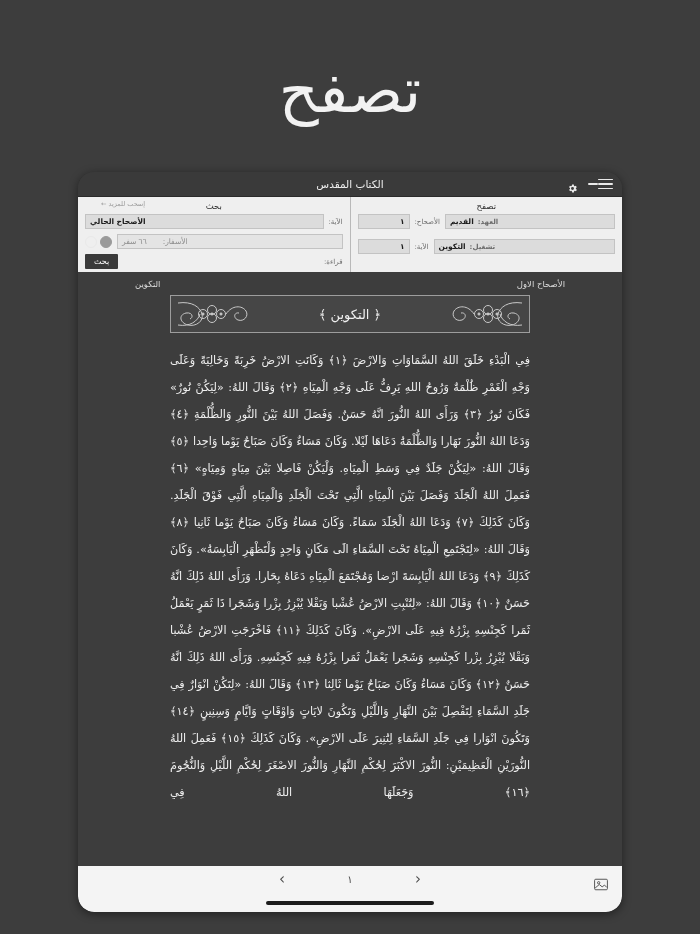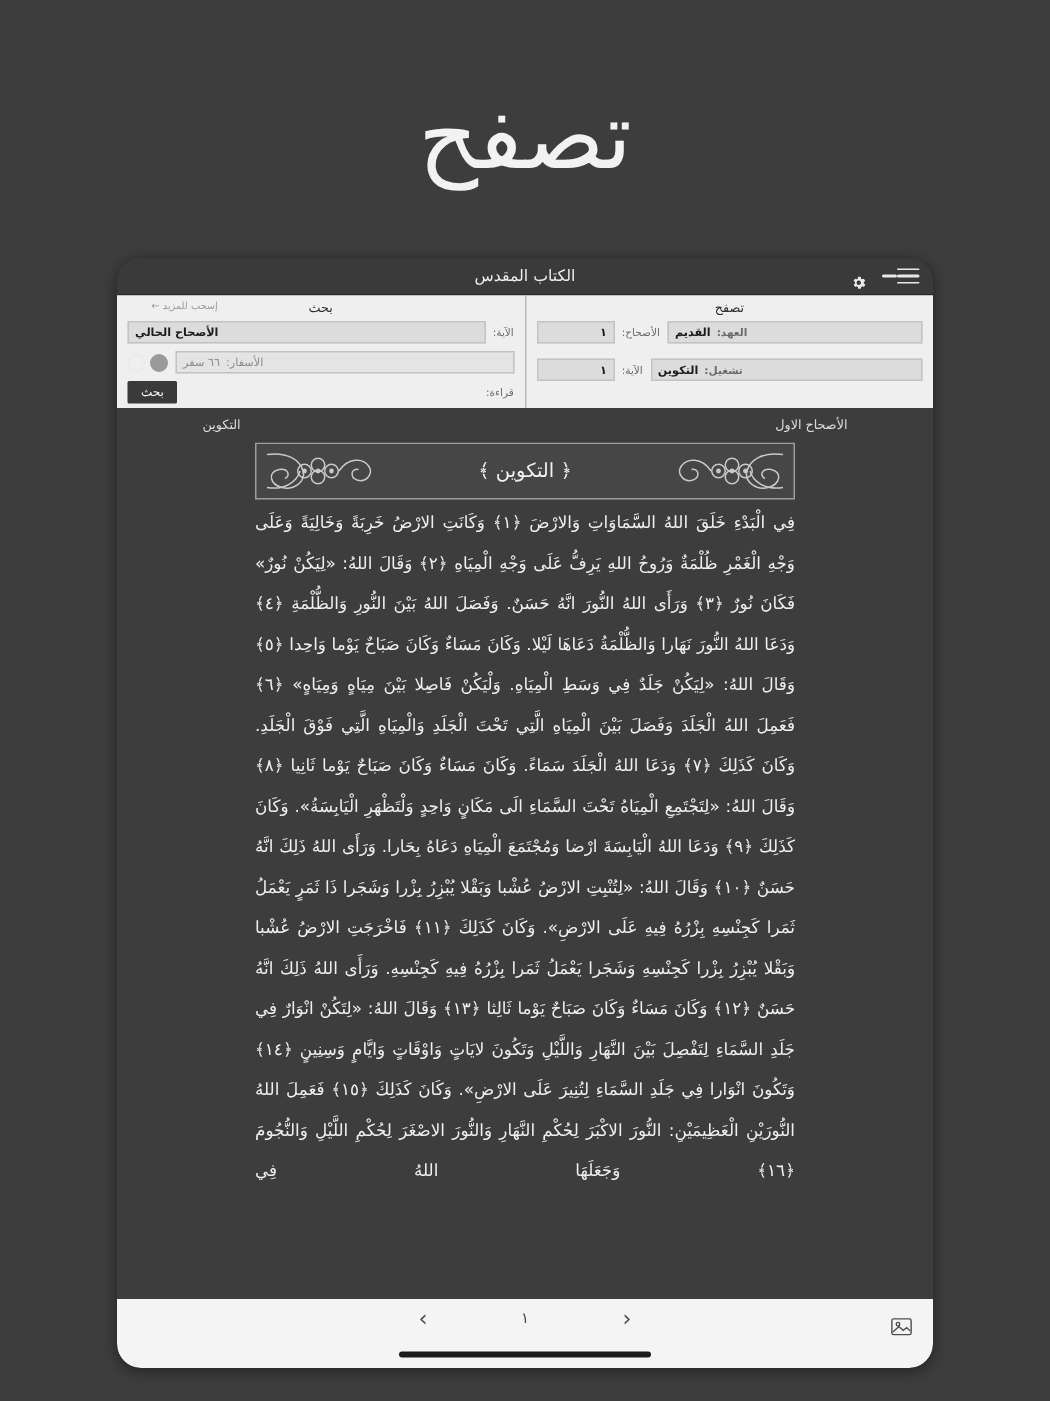--- a/index.html
+++ b/index.html
@@ -162,21 +162,21 @@
     padding: 0 92px;
     position: relative;
     overflow: hidden;
   }
   .ornament {
     height: 38px;
     border: 1px solid #9d9d9d;
     background: #464646;
     display:flex; align-items:center; justify-content:center;
     position: relative;
-    margin-bottom: 2px;
+    margin-bottom: 14px;
   }
   .ornament .bk { font-size: 13px; color:#f0f0f0; direction: rtl; letter-spacing:1px;}
   .ornament .orn-l, .ornament .orn-r { position:absolute; top:3px; width: 78px; height: 30px; }
   .ornament .orn-r { right: 3px; }
   .ornament .orn-l { left: 3px; transform: scaleX(-1); }
   .verses {
     direction: rtl;
     text-align: justify;
     text-align-last: justify;
     color: #efefef;
@@ -268,21 +268,21 @@
         </div>
         <div class="fieldrow">
           <span class="lbl">الآية:</span>
           <div class="fld val-right">
             <span>الأصحاح الحالي</span>
           </div>
         </div>
         <div class="fieldrow" style="margin-top:5px">
           <div class="fld dim val-right">
             <span>الأسفار:</span>
-            <span style="margin-right:4px">٦٦ سفر</span>
+            <span style="margin-right:16px">٦٦ سفر</span>
           </div>
           <div class="radios">
             <span class="radio on"></span>
             <span class="radio"></span>
           </div>
         </div>
         <div class="fieldrow" style="margin-top:5px">
           <span class="lbl">قراءة:</span>
           <div class="fld dim val-right" style="background:#efefef;border-color:#efefef">
             <span>الكلمة</span>

